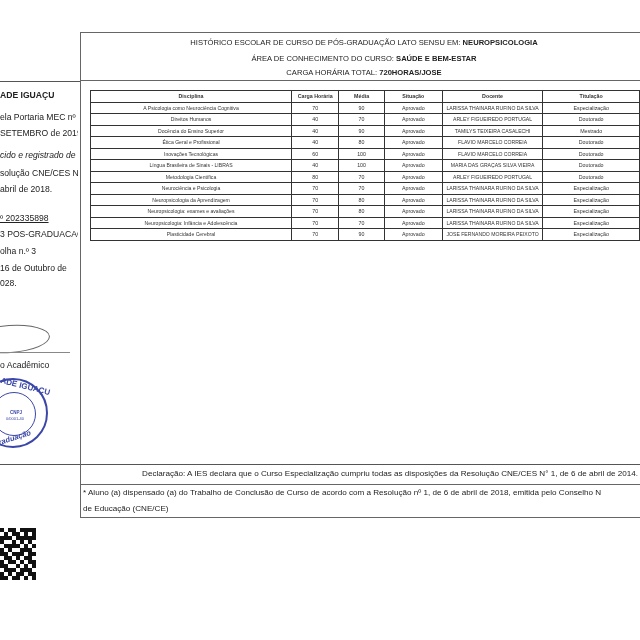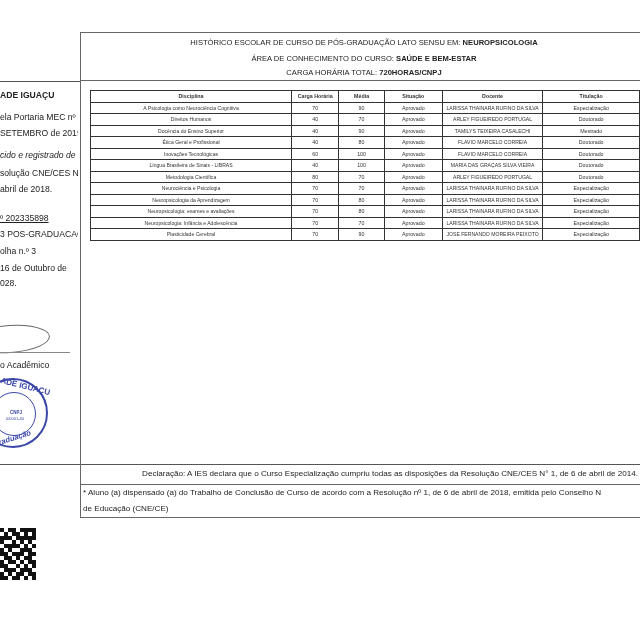--- a/index.html
+++ b/index.html
@@ -49,21 +49,21 @@
 <div class="hline" style="left:0;top:464px;width:640px;"></div>
 
 <div class="header-box"></div>
 <div class="header-line" style="top:38px;">
   <span>HISTÓRICO ESCOLAR DE CURSO DE PÓS-GRADUAÇÃO LATO SENSU EM: </span><b>NEUROPSICOLOGIA</b>
 </div>
 <div class="header-line" style="top:54px;">
   <span>ÁREA DE CONHECIMENTO DO CURSO: </span><b>SAÚDE E BEM-ESTAR</b>
 </div>
 <div class="header-line" style="top:68px;">
-  <span>CARGA HORÁRIA TOTAL: </span><b>720HORAS/CNPJ</b>
+  <span>CARGA HORÁRIA TOTAL: </span><b>720HORAS/JOSE</b>
 </div>
 
 <div class="main-frame"></div>
 
 <div class="left-text bold" style="top:88px;">ADE IGUAÇU</div>
 <div class="left-text" style="top:110px;">ela Portaria MEC nº</div>
 <div class="left-text" style="top:126px;">SETEMBRO de 2019.</div>
 <div class="left-text" style="top:148px;font-style:italic;">cido e registrado de</div>
 <div class="left-text" style="top:166px;">solução CNE/CES N°</div>
 <div class="left-text" style="top:182px;">abril de 2018.</div>

